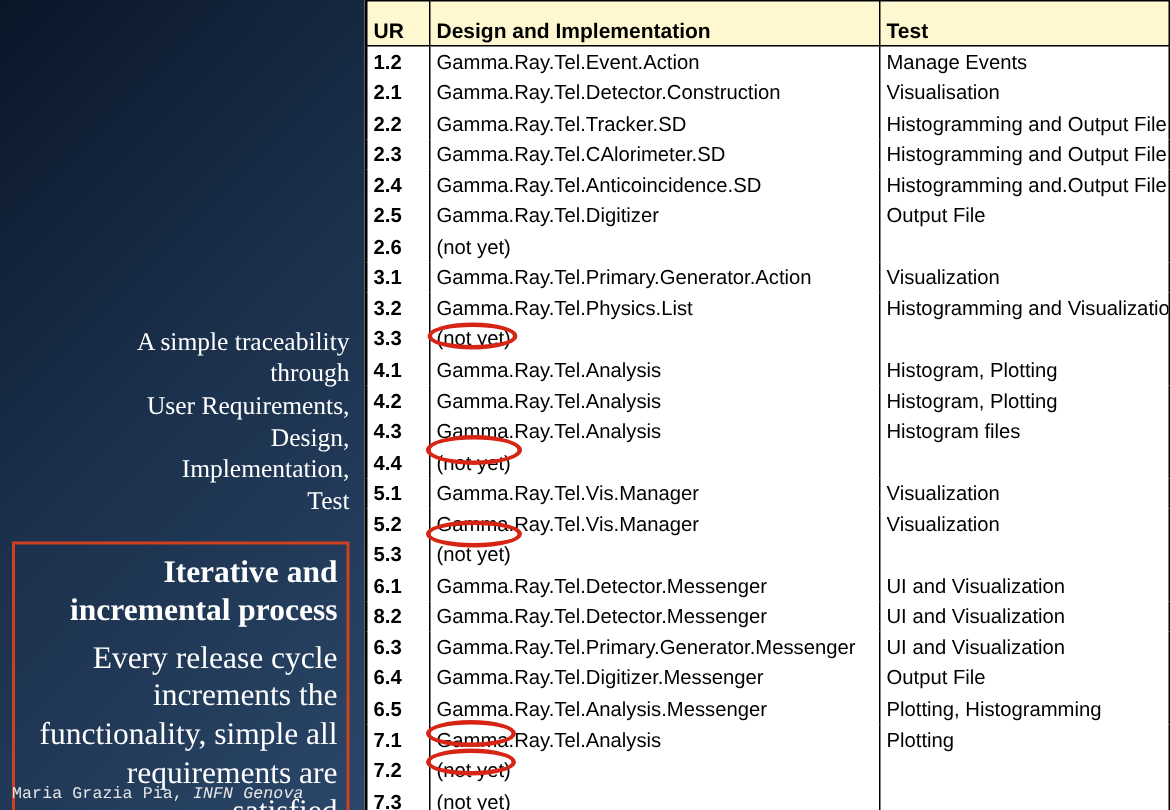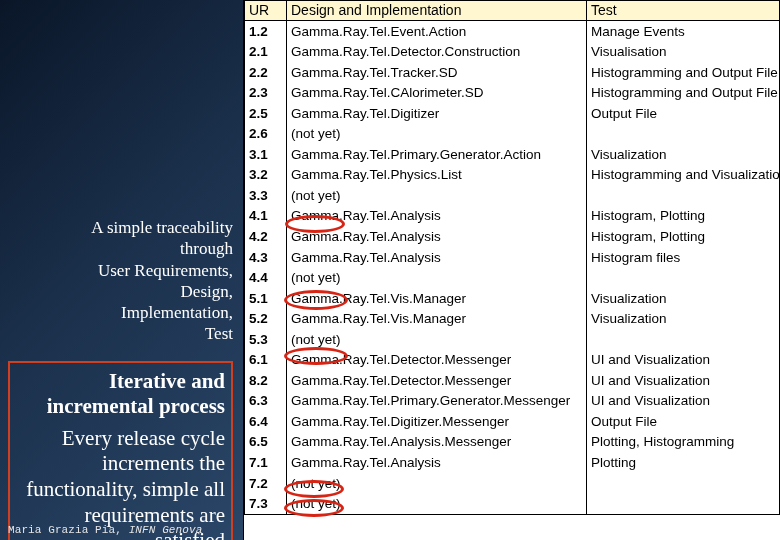--- a/index.html
+++ b/index.html
@@ -60,23 +60,23 @@
     table-layout: fixed;
   }
   col.ur { width: 42px; }
   col.di { width: 300px; }
   col.tt { width: auto; }
   th {
     background: #fff7d0;
     border: 1px solid #000;
     border-left: none;
     text-align: left;
-    font-weight: normal;
+    font-weight: bold;
     font-size: 14px;
-    padding: 2px 4px 3px 4px;
+    padding: 12px 4px 3px 4px;
     height: 20px;
   }
   th.ur { border-left: 1px solid #000; }
   td {
     border-left: 1px solid #000;
     border-right: 1px solid #000;
     padding: 1.5px 4px;
     font-size: 13.5px;
     line-height: 1.3;
     white-space: nowrap;
@@ -152,20 +152,25 @@
           <td class="ur">2.2</td>
           <td>Gamma.Ray.Tel.Tracker.SD</td>
           <td>Histogramming and Output File</td>
         </tr>
         <tr>
           <td class="ur">2.3</td>
           <td>Gamma.Ray.Tel.CAlorimeter.SD</td>
           <td>Histogramming and Output File</td>
         </tr>
         <tr>
+          <td class="ur">2.4</td>
+          <td>Gamma.Ray.Tel.Anticoincidence.SD</td>
+          <td>Histogramming and.Output File</td>
+        </tr>
+        <tr>
           <td class="ur">2.5</td>
           <td>Gamma.Ray.Tel.Digitizer</td>
           <td>Output File</td>
         </tr>
         <tr>
           <td class="ur">2.6</td>
           <td>(not yet)</td>
           <td></td>
         </tr>
         <tr>

